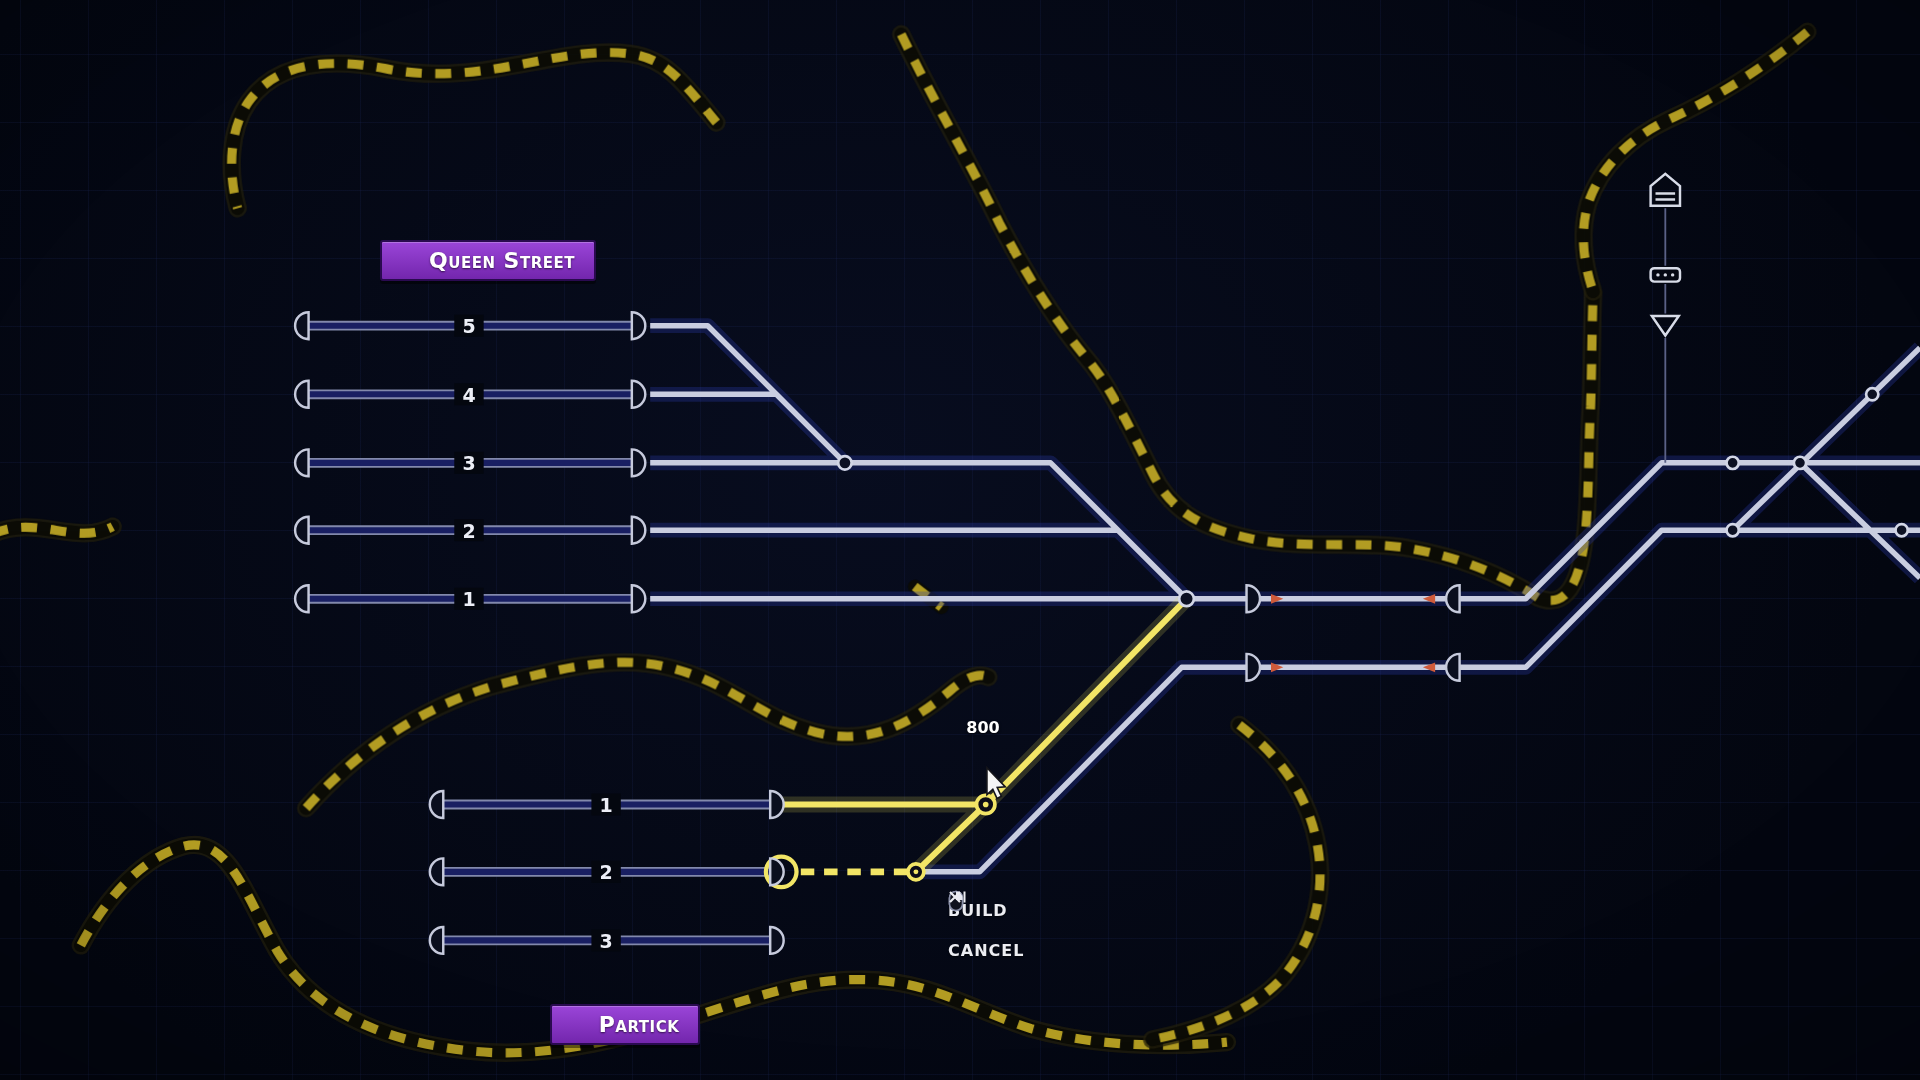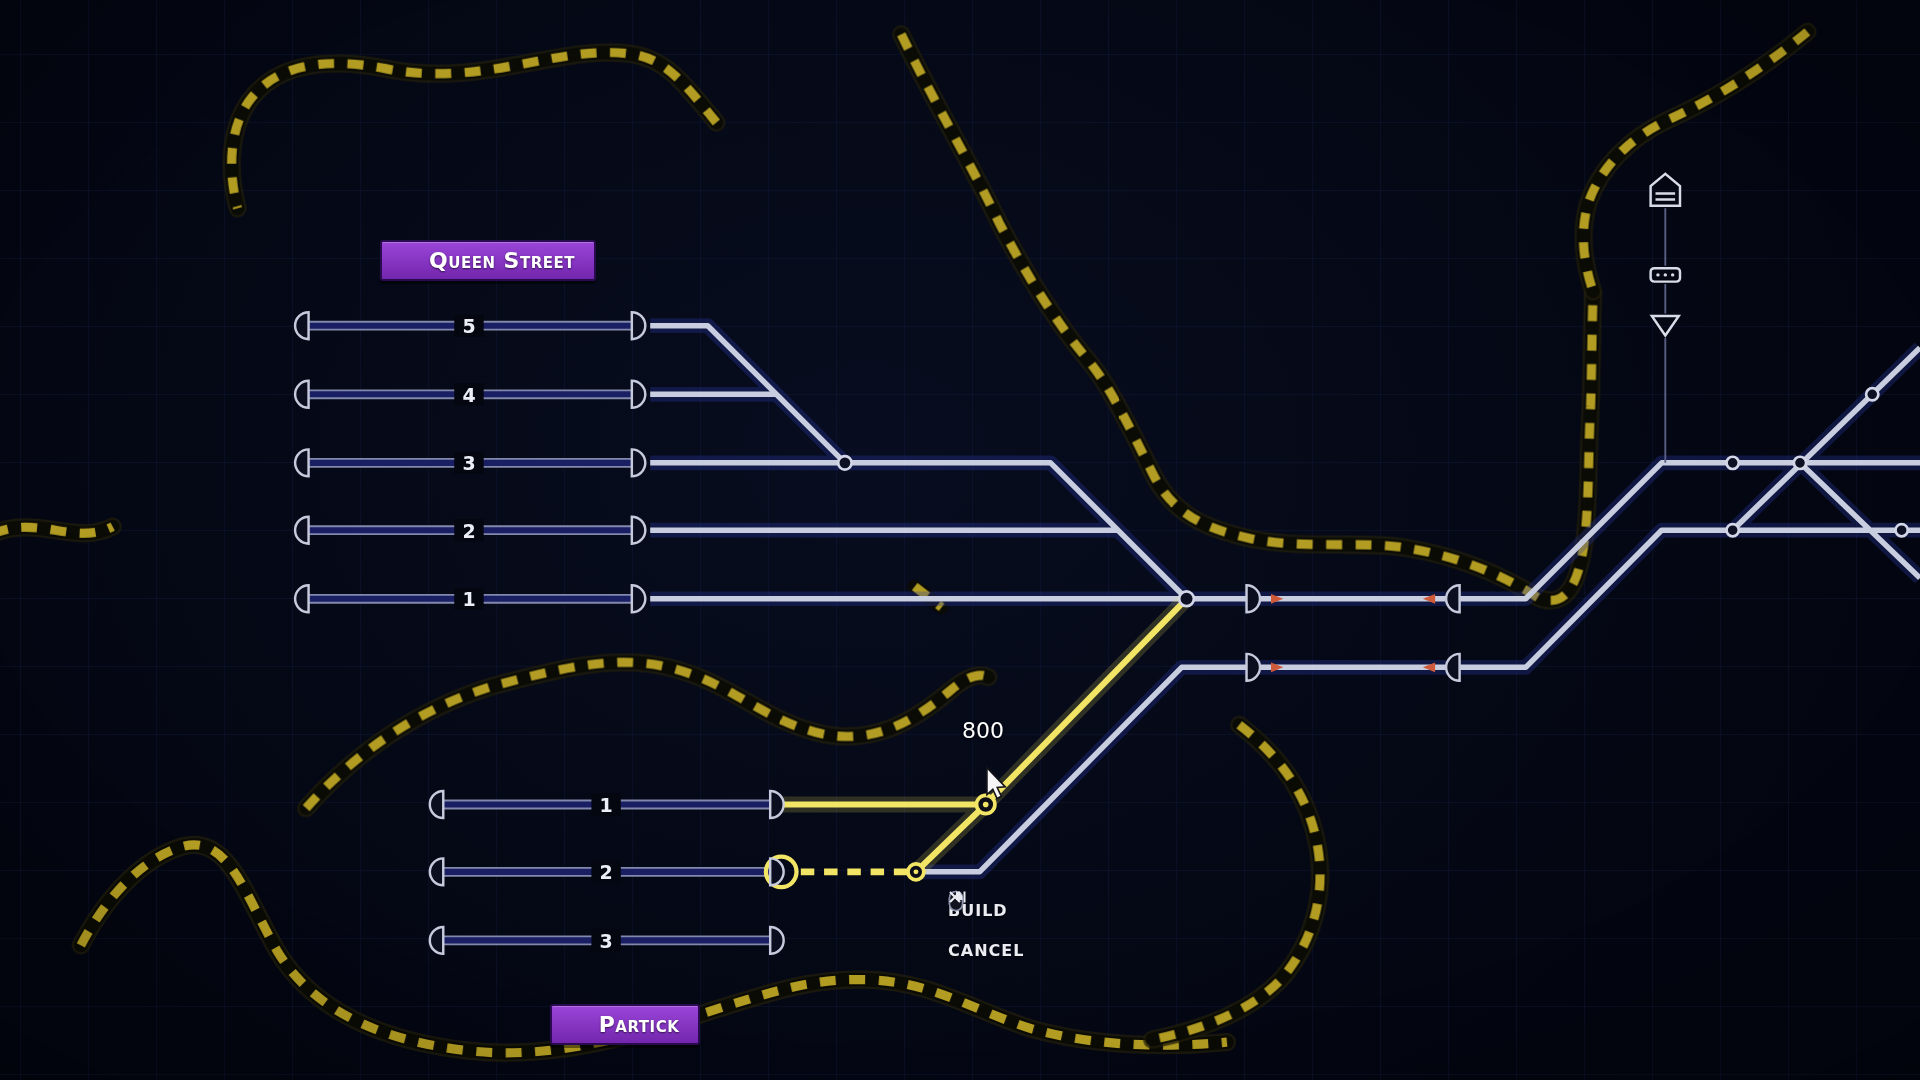--- a/index.html
+++ b/index.html
@@ -54,21 +54,21 @@
   .overlay{position:absolute;z-index:4;}
   .station-label{
     display:flex;align-items:center;justify-content:center;
     background:linear-gradient(#9a45d8,#7326ad);
     border:2px solid #2a0a50;border-radius:3px;
     box-shadow:0 3px 0 rgba(0,0,0,.45), inset 0 1px 0 rgba(255,255,255,.25);
     color:#fff;font-weight:bold;font-variant:small-caps;
     font-size:22px;letter-spacing:.5px;text-shadow:0 1px 2px rgba(0,0,0,.6);padding-left:28px;
   }
   #distance-label{
-    color:#fff;font-size:22px;font-weight:normal;transform:translateX(-50%);
+    color:#fff;font-size:16px;font-weight:bold;transform:translateX(-50%);
     text-shadow:0 1px 3px rgba(0,0,0,.8);
   }
   #build-menu{display:flex;flex-direction:column;}
   .menu-row{display:flex;align-items:center;height:40px;gap:9px;}
   .menu-label{color:#ecedf2;font-size:16px;font-weight:bold;letter-spacing:1px;
     text-shadow:0 1px 2px rgba(0,0,0,.7);}
 </style>
 </head>
 <body>
 

